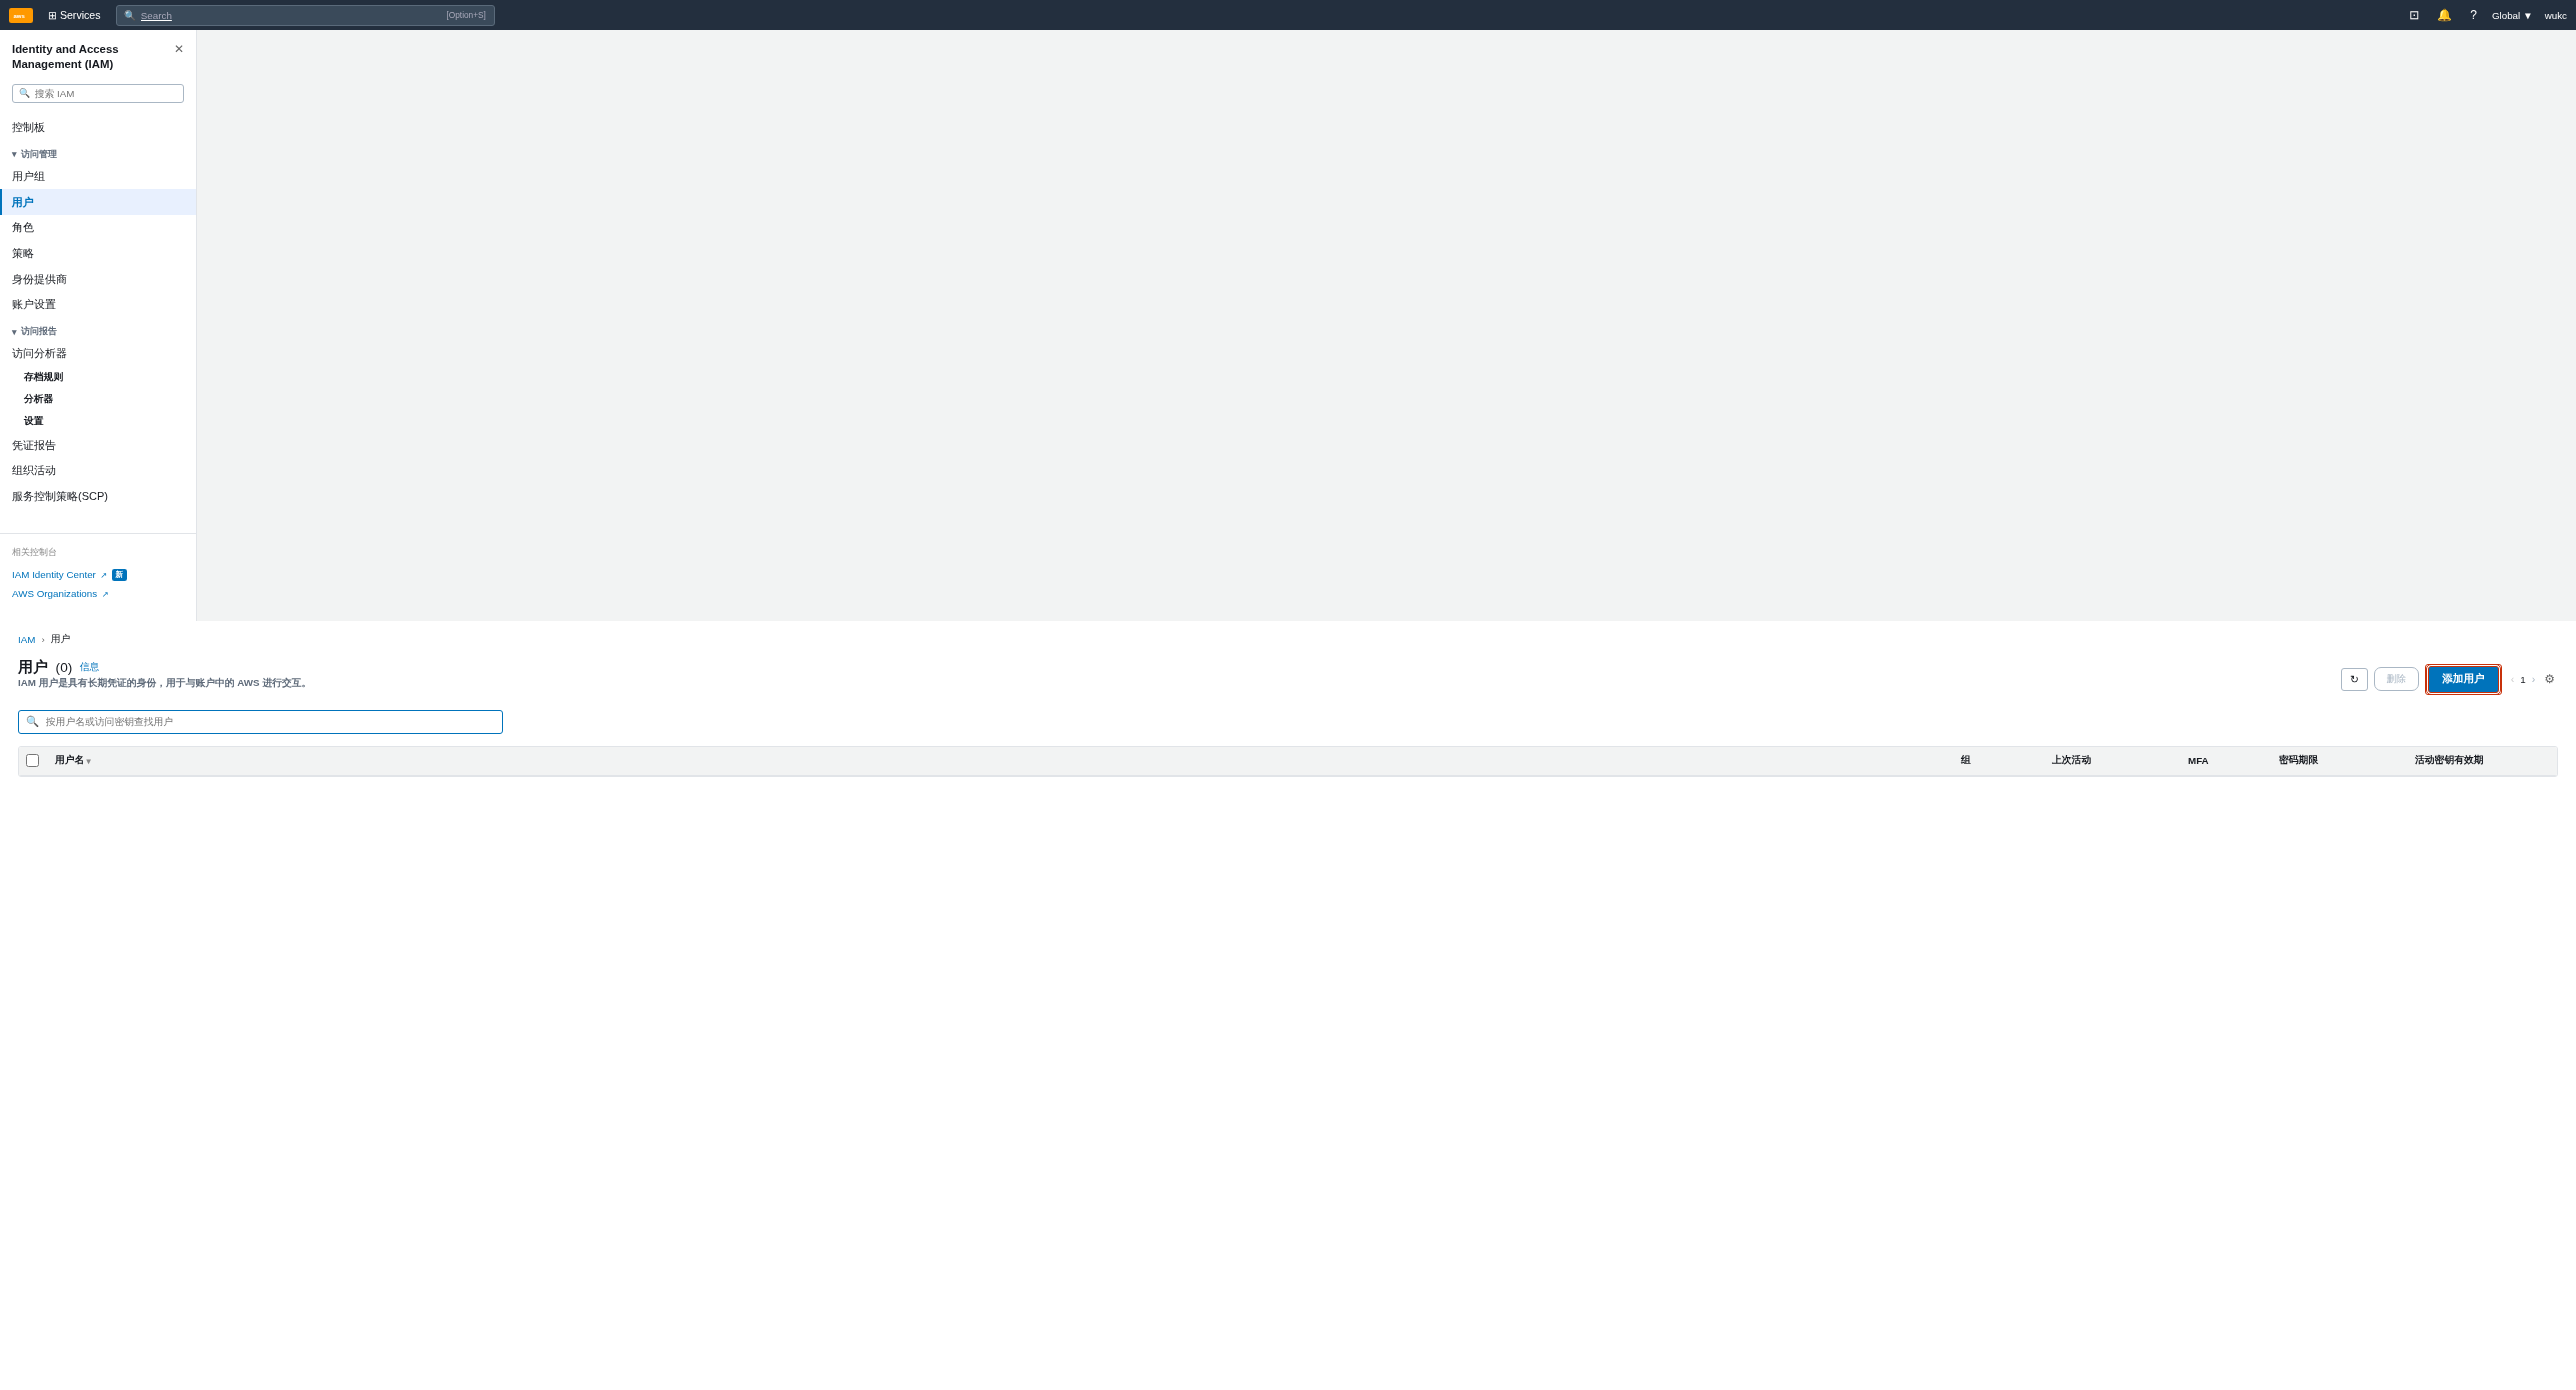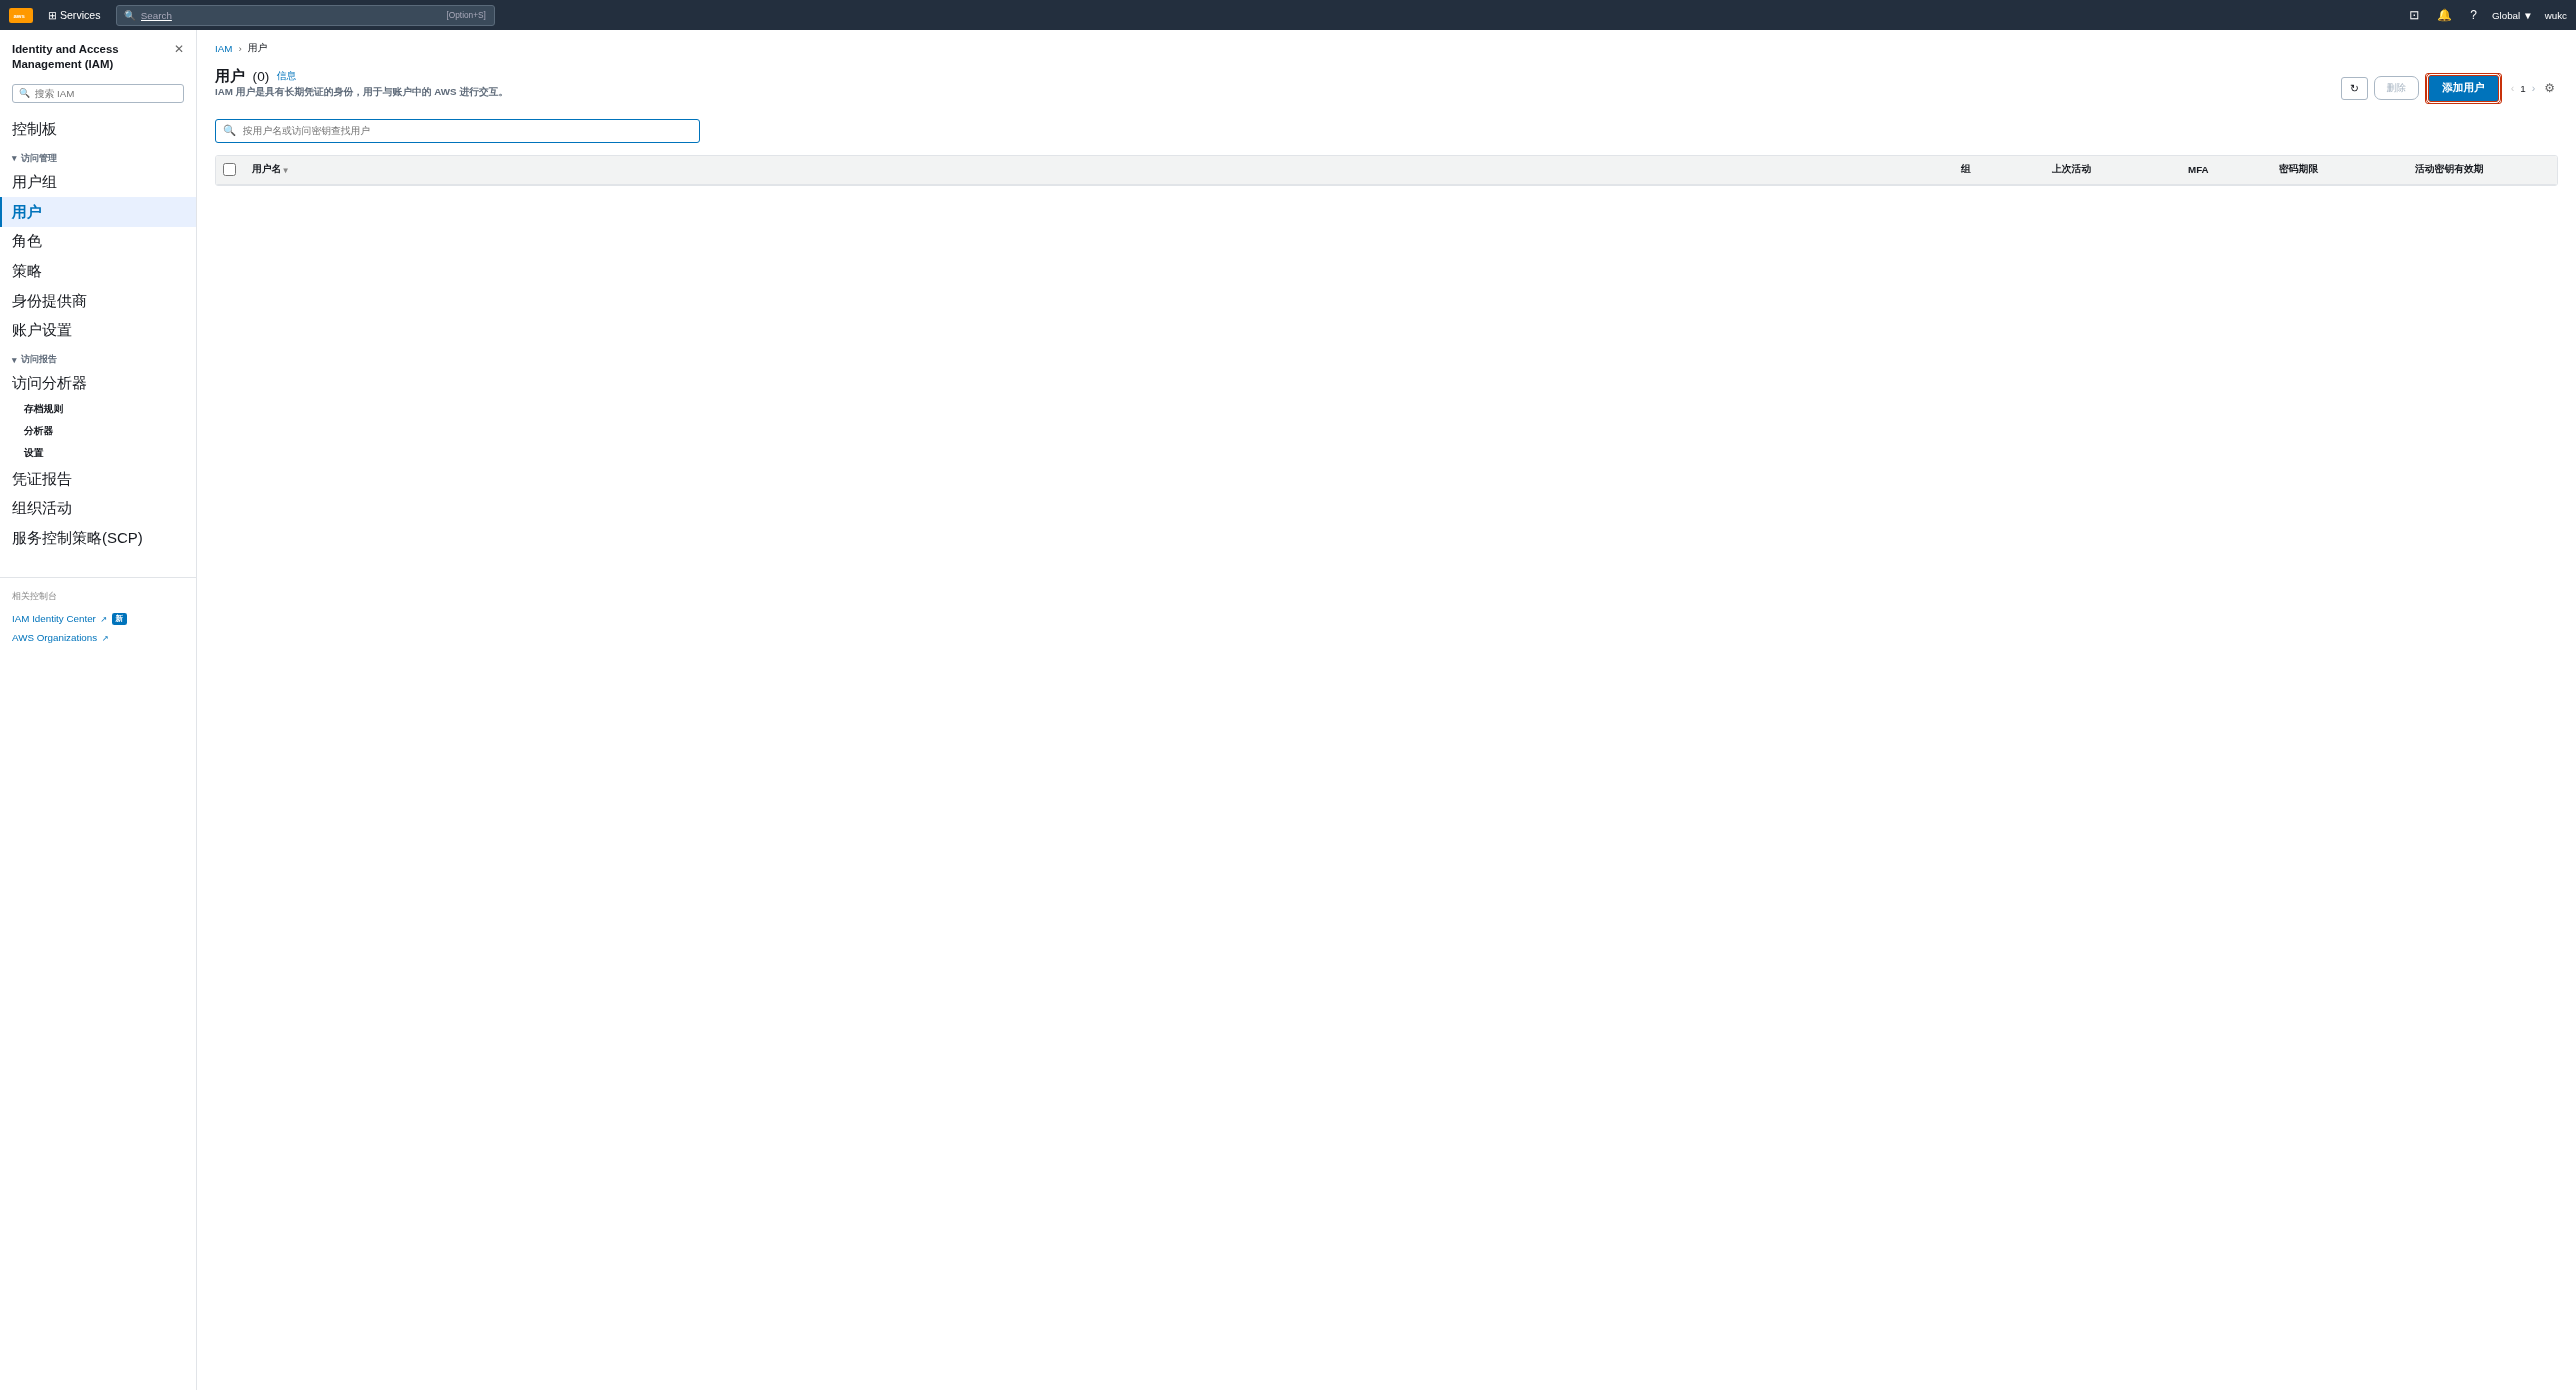--- a/index.html
+++ b/index.html
@@ -55,20 +55,21 @@
     .nav-icons { display: flex; align-items: center; gap: 12px; color: #fff; }
     .nav-icon-btn { background: none; border: none; cursor: pointer; color: #fff; font-size: 12px; padding: 3px; }
     .nav-region { color: #fff; font-size: 9.8px; cursor: pointer; }
     .nav-user { color: #fff; font-size: 9.8px; cursor: pointer; }
 
     
     .layout {
       display: flex;
       margin-top: 30px;
       height: calc(100vh - 30px);
+      flex-direction: column;
     }
 
     
     .sidebar {
       width: 197px;
       background: #fff;
       border-right: 0.8px solid #e1e4e8;
       overflow-y: auto;
       flex-shrink: 0;
       padding: 12px 0;
@@ -92,21 +93,21 @@
       gap: 4.5px;
     }
     .sidebar-search input {
       border: none; outline: none; font-size: 9.8px; flex: 1; color: #16191f;
     }
     .sidebar-search-icon { color: #888; font-size: 9px; }
 
     .sidebar-nav-item {
       padding: 5.3px 12px;
       cursor: pointer;
-      font-size: 15px;
+      font-size: 11px;
       color: #16191f;
       display: flex; align-items: center;
     }
     .sidebar-nav-item.active {
       background: #e8f0fe;
       border-left: 2.3px solid #0073bb;
       padding-left: 9.8px;
       font-weight: 600;
       color: #0073bb;
     }

